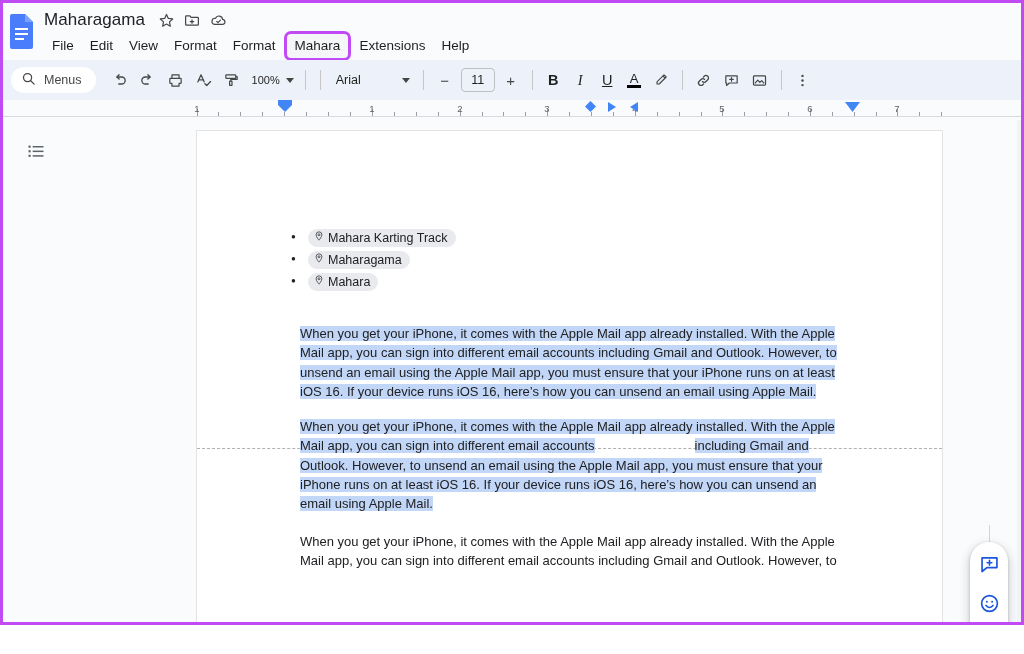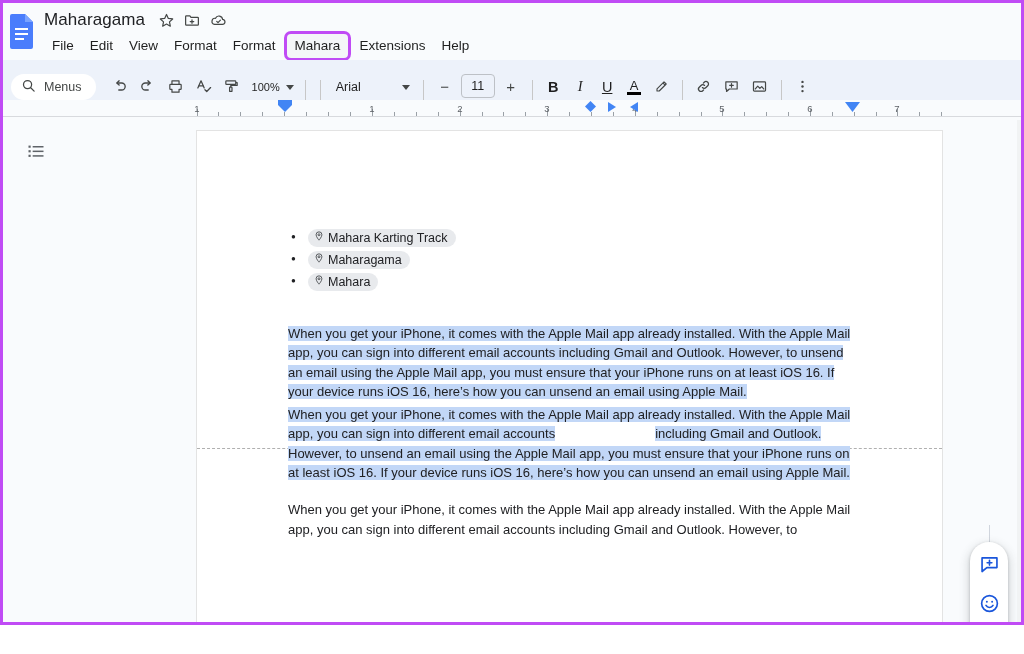--- a/index.html
+++ b/index.html
@@ -46,21 +46,21 @@
   .menu-item.highlight {
     outline: 3px solid #c04bf5; outline-offset: 0px;
     background: #f4f6f8;
     margin: 0 3px;
   }
 
   
   .toolbar {
     position: absolute; left: 0; top: 57px; right: 0; height: 40px;
     background: #edf2fa;
-    display: flex; align-items: flex-end;
+    display: flex; align-items: center;
     padding: 0 8px;
   }
   .menus-pill {
     display: flex; align-items: center; gap: 8px;
     background: #ffffff; border-radius: 16px; height: 26px;
     padding: 0 14px 0 10px; margin-right: 10px;
     color: #444746;
   }
   .menus-pill .lbl { font-size: 12.5px; color: #444746; }
   .tb-btn {
@@ -144,21 +144,21 @@
   table.tour th, table.tour td {
     border: 1px solid #3c4043; font-size: 12.5px; color: #202124;
     padding: 6px 8px; text-align: left; height: 29px; vertical-align: middle;
   }
   table.tour th { font-weight: bold; }
   table.tour td { font-weight: normal; }
   .col1 { width: 196px; } .col2 { width: 188px; } .col3 { width: 186px; }
 
   .p-body {
     font-size: 13px; color: #202124; line-height: 19.3px;
-    margin: 4px;
+    margin: 16px;
   }
   .sel { background: #c2d7f7; }
   .tabgap { display: inline-block; width: 100px; }
   .para-sel { margin-top: 0px; }
   .para-plain { margin-top: 16px; }
 
   
   .fab-rail {
     position: absolute; right: 13px; top: 422px;
     width: 38px; background: #ffffff; border-radius: 19px;

